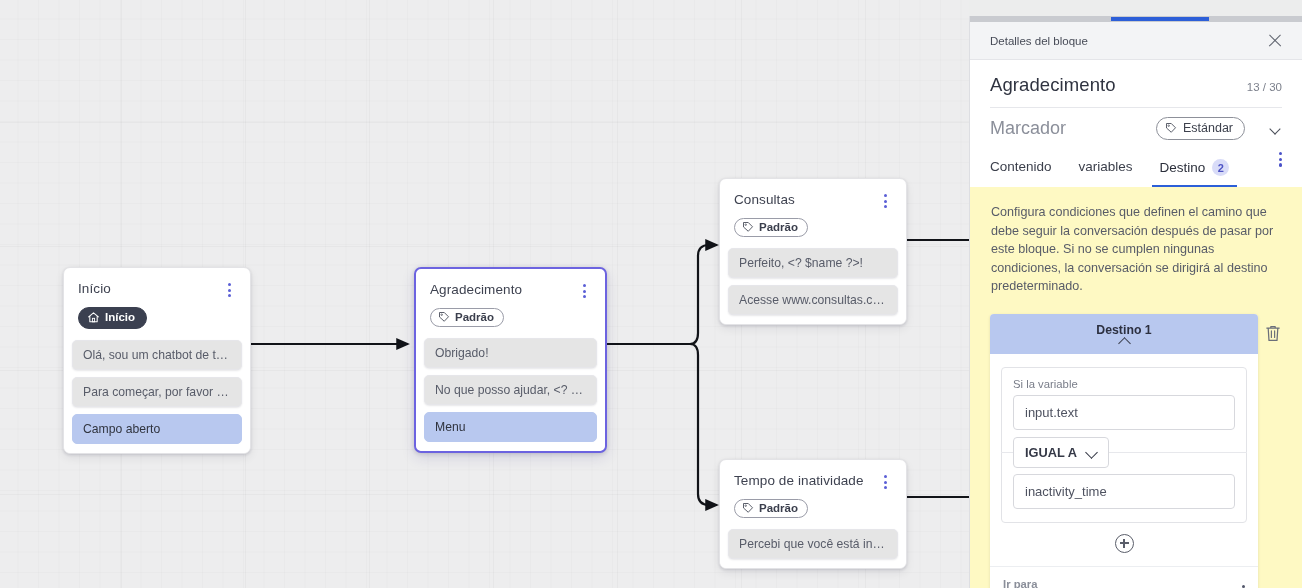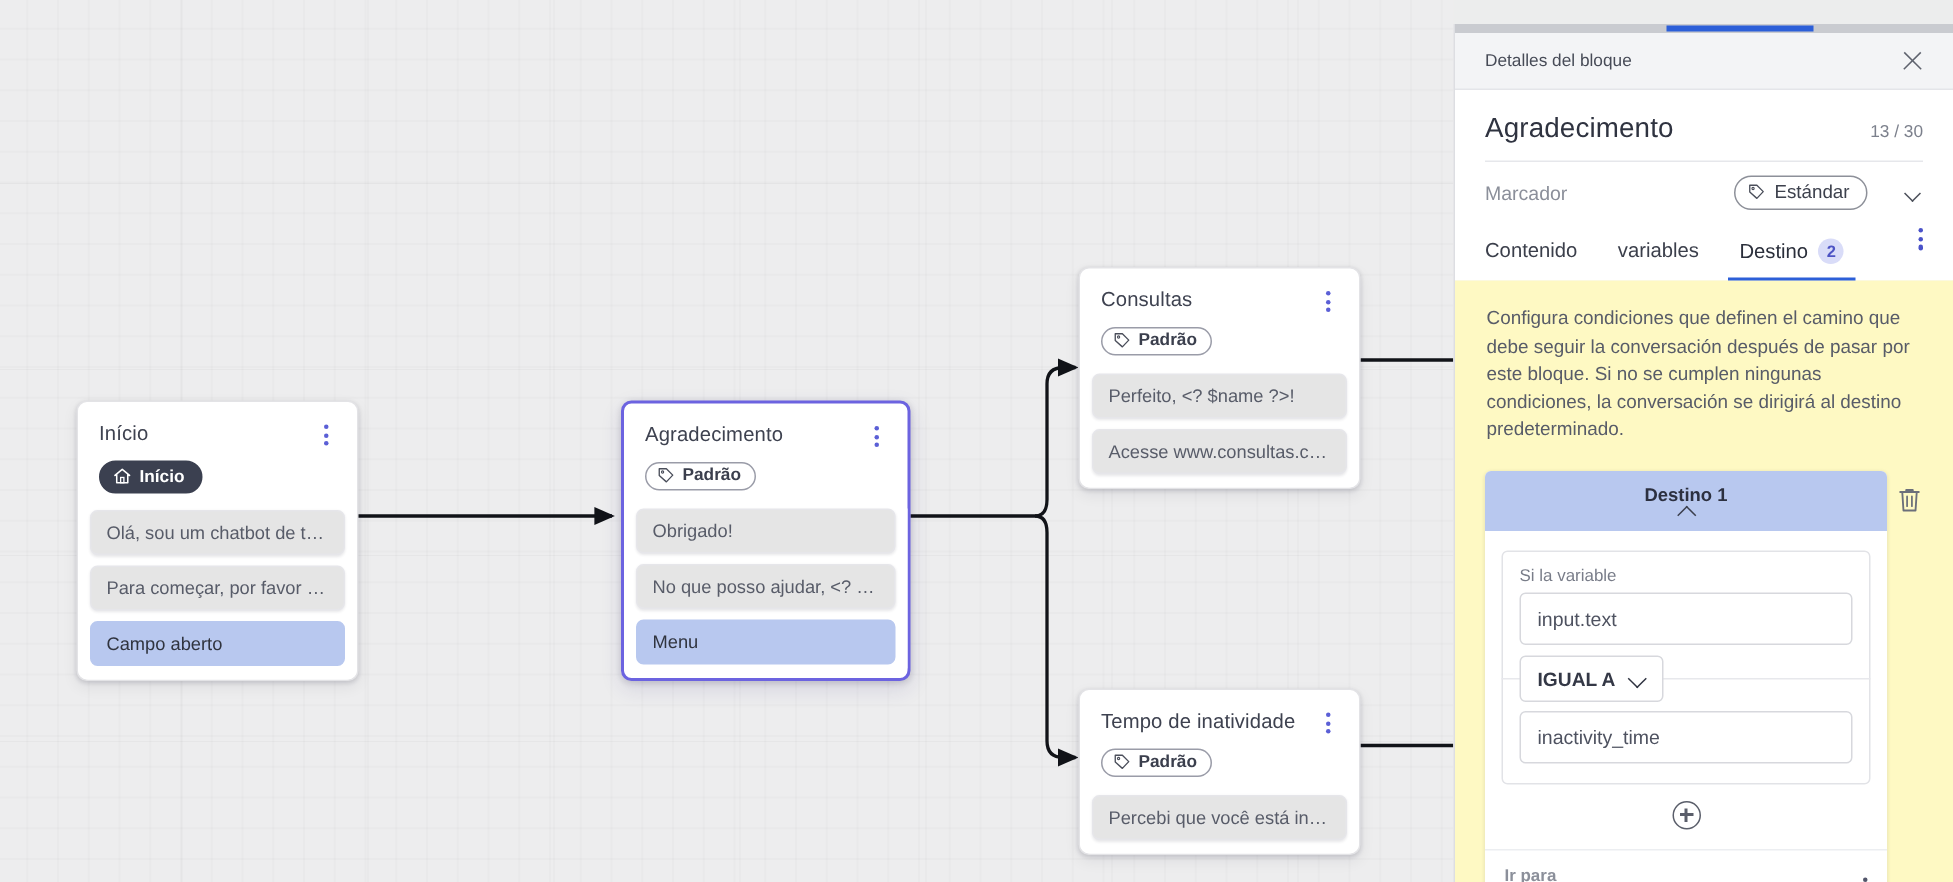--- a/index.html
+++ b/index.html
@@ -41,21 +41,21 @@
   }
   .node-head { padding: 13px 14px 11px 14px; }
   .node-titlerow { display: flex; align-items: flex-start; justify-content: space-between; }
   .node-title {
     font-size: 13.5px; color: #3e4250; font-weight: 400; line-height: 16px;
     letter-spacing: .1px;
   }
   .kebab { width: 14px; display: flex; flex-direction: column; align-items: center; gap: 2.5px; cursor: pointer; padding-top: 2px; }
   .kebab i { display: block; width: 3px; height: 3px; border-radius: 50%; background: #5b5fd6; }
   .node-badge {
-    display: inline-flex; align-items: center; gap: 5px;
+    display: inline-flex; align-items: flex-start; gap: 5px;
     margin-top: 10px;
     border: 1px solid #9a9ca8; border-radius: 12px;
     padding: 2px 9px 3px 7px;
     font-size: 11.5px; color: #3b3f4d; font-weight: 700;
     background: #fff;
   }
   .node-badge.home {
     background: #3b4050; border-color: #3b4050; color: #ffffff;
     padding: 3px 11px 4px 8px;
   }
@@ -98,21 +98,21 @@
   .close-x:before { transform: rotate(45deg); }
   .close-x:after { transform: rotate(-45deg); }
 
   .panel-white { background: #ffffff; padding: 0 20px; }
   .title-row { display: flex; align-items: baseline; justify-content: space-between;
     padding: 14px 0 11px 0; border-bottom: 1px solid #e6e7eb; }
   .block-title { font-size: 18.5px; color: #2f3340; font-weight: 400; letter-spacing: .1px; }
   .char-count { font-size: 11.5px; color: #7c808c; }
 
   .marker-row { display: flex; align-items: center; justify-content: space-between; padding: 9px 0 10px 0; }
-  .marker-label { font-size: 13px; color: #8b8f9a; }
+  .marker-label { font-size: 18px; color: #8b8f9a; }
   .marker-right { display: flex; align-items: center; gap: 26px; }
   .pill {
     display: inline-flex; align-items: center; gap: 6px;
     border: 1px solid #8d9099; border-radius: 13px; padding: 3px 11px 4px 8px;
     font-size: 12.5px; color: #3d414d; background: #fff; cursor: pointer;
   }
   .chev { width: 11px; height: 7px; position: relative; cursor: pointer; }
   .chev:before {
     content:""; position:absolute; left: 0; top: 0;
     width: 7px; height: 7px; border-right: 1.6px solid #4a4e59; border-bottom: 1.6px solid #4a4e59;
@@ -229,21 +229,21 @@
 
       <path d="M 690 344 Q 698 344 698 333 L 698 256 Q 698 245 709 245 L 717 245" stroke="#111318" stroke-width="2.2" fill="none" marker-end="url(#arrow)"></path>
 
       <path d="M 690 344 Q 698 344 698 355 L 698 494 Q 698 505 709 505 L 717 505" stroke="#111318" stroke-width="2.2" fill="none" marker-end="url(#arrow)"></path>
 
       <path d="M 907 240 L 969 240" stroke="#111318" stroke-width="2.2" fill="none"></path>
 
       <path d="M 907 497 L 969 497" stroke="#111318" stroke-width="2.2" fill="none"></path>
     </svg>
 
-    <div class="node" style="left:51px; top:267px; width:188px;">
+    <div class="node" style="left:63px; top:267px; width:188px;">
       <div class="node-head">
         <div class="node-titlerow">
           <div class="node-title">Início</div>
           <div class="kebab">
               <i></i>
               <i></i>
               <i></i>
             </div>
         </div>
         <div class="node-badge home">

